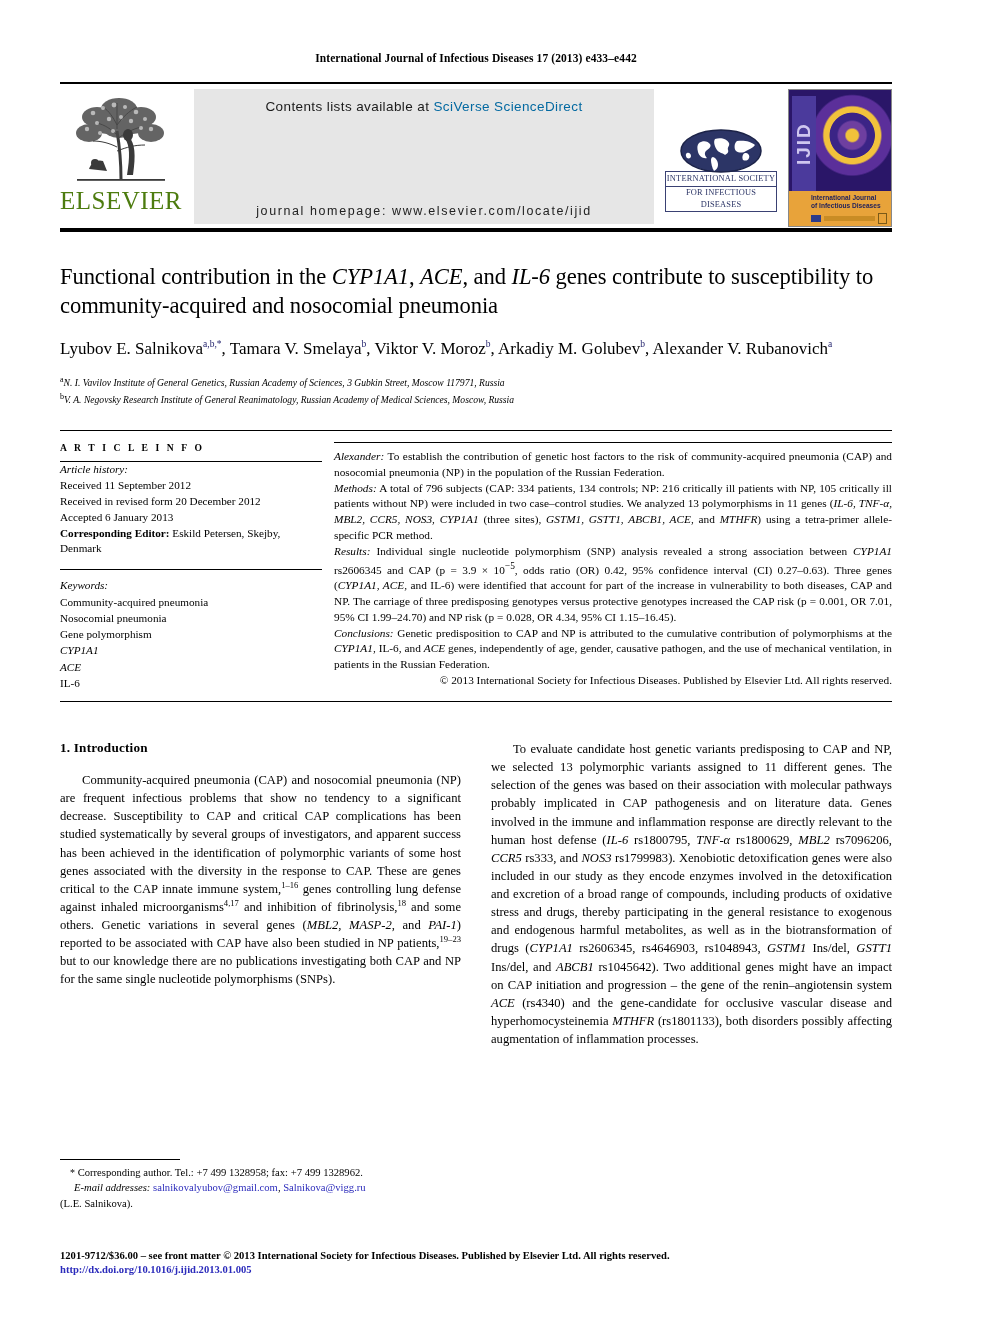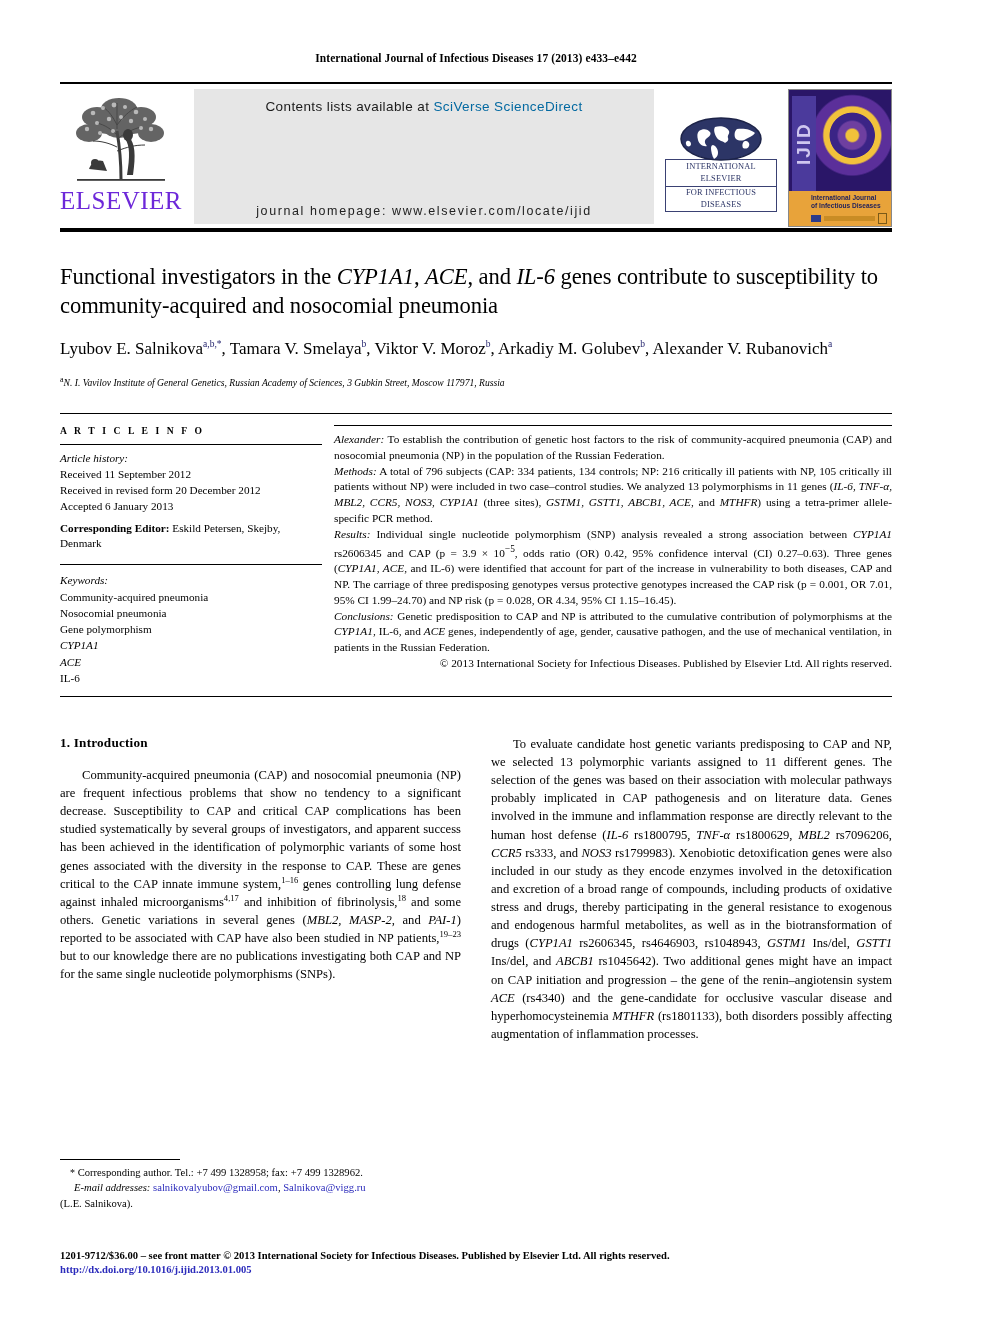--- a/index.html
+++ b/index.html
@@ -48,21 +48,21 @@
     flex: 0 0 122px;
     display: flex;
     flex-direction: column;
     align-items: center;
     justify-content: flex-start;
     padding-top: 6px;
   }
   .tree-svg { display:block; }
   .elsevier-word {
     font-family: "Liberation Serif", serif;
-    color: #6d28d9;
+    color: #4d7c0f;
     font-size: 25px;
     letter-spacing: .5px;
     line-height: 1;
     margin-top: 1px;
     font-weight: 400;
   }
   .mast-center {
     flex: 1 1 auto;
     background: #e6e6e6;
     margin: 0 8px 0 12px;
@@ -202,21 +202,21 @@
     font-family: "Liberation Serif", serif;
     font-size: 9.6px;
     font-weight: bold;
     letter-spacing: 2.6px;
     margin-bottom: 8px;
   }
   .rule { border-top: 1px solid #000; }
   .info-body { font-size: 11.2px; line-height: 1.42; }
   .info-body .lbl-i { font-style: italic; }
   .info-body .lbl-b { font-weight: bold; }
-  .info-group { margin-top: 6px; }
+  .info-group { }
   .info-sep { border-top: 1px solid #000; margin: 12px 0 7px 0; }
   .kw-list div { line-height: 1.45; }
   .kw-list .it { font-style: italic; }
 
   .sum-body {
     font-size: 11.3px;
     line-height: 1.40;
     text-align: justify;
   }
   .sum-body p { margin: 0; }
@@ -351,21 +351,21 @@
                 <path d="M34 16 c4-3 9-2 11 1 c2 3 -2 5 -4 7 c-2 2 -1 5 1 7 c-4 1 -8 -2 -9 -6 c-1 -4 -1 -7 1 -9z"></path>
                 <path d="M50 12 c6-2 12 0 14 4 c1 3 -2 4 -1 7 c1 2 -1 4 -3 5 c-2 -2 -6 -2 -8 -5 c-2 -3 -4 -8 -2 -11z"></path>
                 <path d="M48 30 c3 1 5 4 5 8 c0 3 -2 5 -4 6 c-2 -3 -3 -8 -3 -11 c0 -2 1 -3 2 -3z"></path>
                 <path d="M72 14 c6 -1 14 0 18 4 c-2 3 -6 4 -9 6 c-3 2 -7 2 -10 0 c-2 -2 -2 -8 1 -10z"></path>
                 <path d="M80 26 c3 0 5 2 4 5 c-1 3 -4 3 -6 2 c-1 -2 -1 -6 2 -7z"></path>
                 <path d="M22 26 c2 -1 4 1 4 3 c0 2 -2 3 -4 2 c-1 -1 -2 -4 0 -5z"></path>
               </g>
             </svg>
           </div>
           <div class="isid-band">
-            <div>INTERNATIONAL ELSEVIER</div>
+            <div>INTERNATIONAL SOCIETY</div>
             <div>FOR INFECTIOUS DISEASES</div>
           </div>
         </div>
       </div>
 
       <div class="cover-thumb">
         <div class="cover-top"></div>
         <div class="cover-ijid">IJID</div>
         <div class="cover-bottom">
           <div class="cover-title">International Journal</div>
@@ -377,33 +377,34 @@
           </div>
         </div>
       </div>
 
     </div>
     <div class="mast-rule-bottom"></div>
   </div>
 
   <div class="title-block">
     <h1 class="paper-title">
-      <span>Functional investigators in the </span><i>CYP1A1</i><span>, </span><i>ACE</i><span>, and </span><i>IL-6</i><span> genes contribute to susceptibility to community-acquired and nosocomial pneumonia</span>
+      <span>Functional contribution in the </span><i>CYP1A1</i><span>, </span><i>ACE</i><span>, and </span><i>IL-6</i><span> genes contribute to susceptibility to community-acquired and nosocomial pneumonia</span>
     </h1>
 
     <div class="authors">
       <span><span>Lyubov E. Salnikova</span><sup>a,b,*</sup></span>,
       <span><span>Tamara V. Smelaya</span><sup>b</sup></span>,
       <span><span>Viktor V. Moroz</span><sup>b</sup></span>,
       <span><span>Arkadiy M. Golubev</span><sup>b</sup></span>,
       <span><span>Alexander V. Rubanovich</span><sup>a</sup></span>
     </div>
 
     <div class="affils">
       <div><sup>a</sup><span>N. I. Vavilov Institute of General Genetics, Russian Academy of Sciences, 3 Gubkin Street, Moscow 117971, Russia</span></div>
+      <div><sup>b</sup><span>V. A. Negovsky Research Institute of General Reanimatology, Russian Academy of Medical Sciences, Moscow, Russia</span></div>
     </div>
   </div>
 
   <div class="infosum">
 
     <div class="col-info">
       <div class="sec-head">A R T I C L E   I N F O</div>
       <div class="rule"></div>
       <div class="info-body">
         <div class="info-group">

